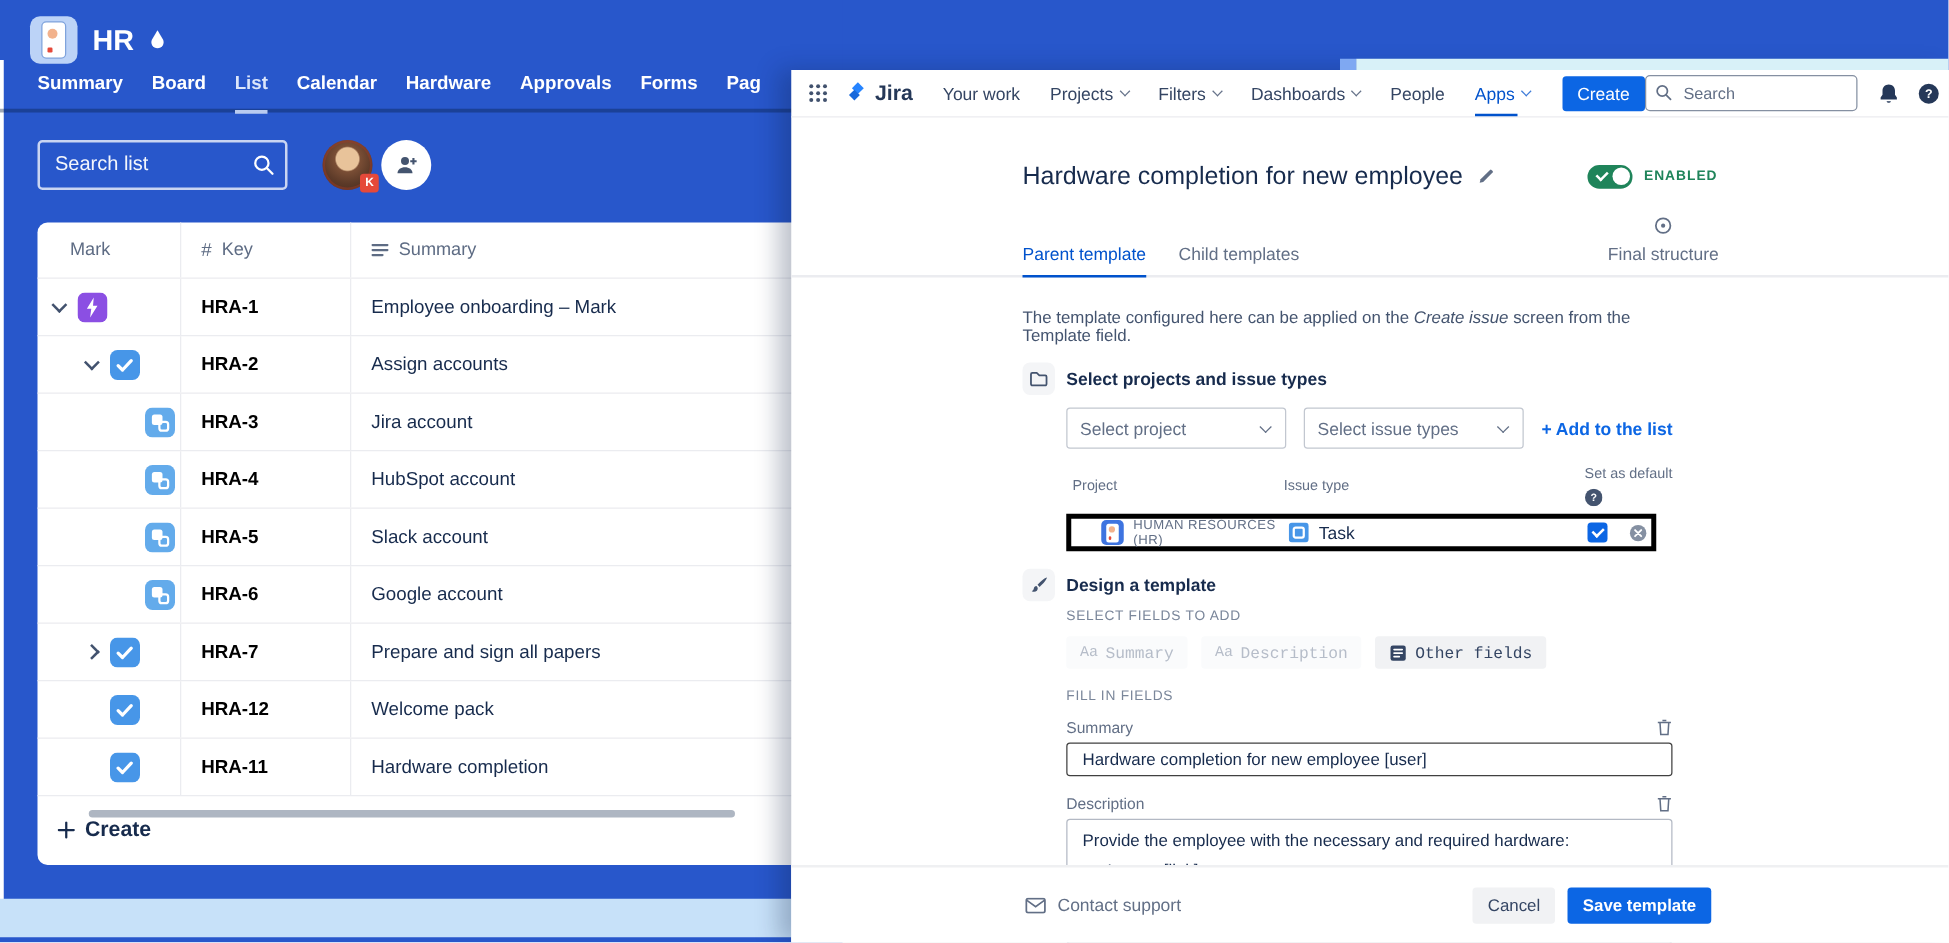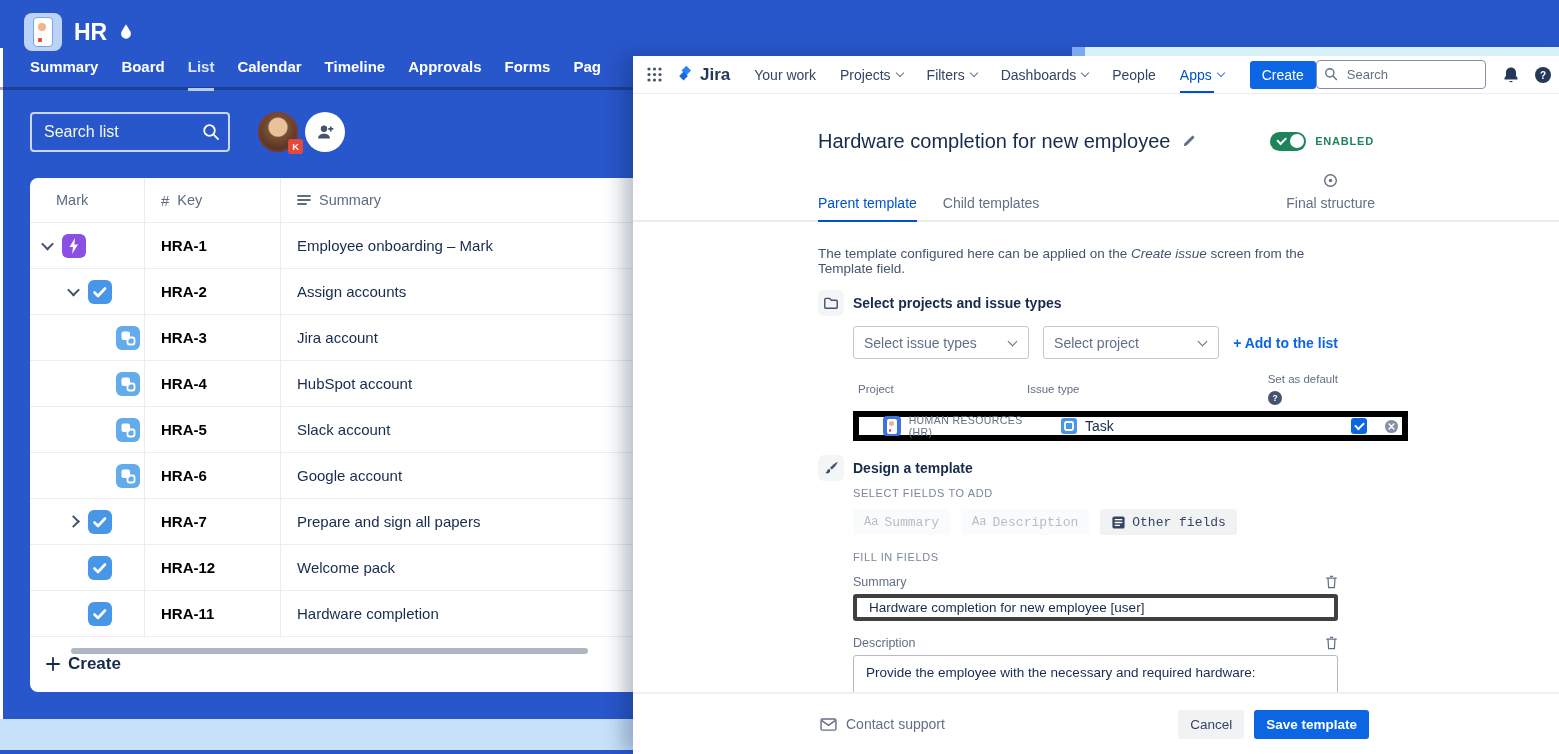--- a/index.html
+++ b/index.html
@@ -103,36 +103,36 @@
   .section-title{font-size:14px;font-weight:700;color:#172B4D;}
   .inner{margin-left:35px;}
   .selects-row{margin-top:10px;display:flex;align-items:center;gap:14px;}
   .selectbox{position:relative;width:178px;height:33px;box-sizing:border-box;border:1px solid #C2C7D0;border-radius:3px;background:#fff;display:flex;align-items:center;padding:0 30px 0 10px;font-size:14px;color:#626F86;}
   .selectbox .cvd{position:absolute;right:12px;top:11px;width:6px;height:6px;border-right:1.7px solid #626F86;border-bottom:1.7px solid #626F86;transform:rotate(45deg);}
   .add-link{color:#0C66E4;font-size:14px;font-weight:600;white-space:nowrap;}
   .mini-head{margin-top:8px;display:flex;align-items:center;font-size:11.5px;color:#626F86;padding:6px 0;width:485px;}
   .mh-project{width:174px;padding-left:5px;box-sizing:border-box;}
   .mh-issue{flex:1;}
   .mh-default{display:flex;align-items:flex-start;gap:6px;flex-direction:column;}
-  .mini-row{width:555px;box-sizing:border-box;height:30px;border:6px solid #000000;display:flex;align-items:center;gap:28px;}
+  .mini-row{width:472px;box-sizing:border-box;height:30px;border:4px solid #000000;display:flex;align-items:center;}
   .mr-project{width:174px;box-sizing:border-box;padding-left:24px;display:flex;align-items:center;gap:8px;}
   .mr-project span{font-size:10.5px;color:#626F86;letter-spacing:.4px;}
   .mr-issue{flex:1;display:flex;align-items:center;gap:8px;font-size:14px;color:#172B4D;}
   .mr-default{display:flex;align-items:center;gap:17px;padding-right:3px;}
   .checkbox{width:16px;height:16px;border-radius:3px;background:#0C66E4;position:relative;}
   .checkbox::after{content:"";position:absolute;left:3.5px;top:4px;width:7px;height:4px;border-left:2px solid #fff;border-bottom:2px solid #fff;transform:rotate(-45deg);}
   .task-icon-sm{width:16px;height:16px;display:block;flex:none;}
   .micro-label{margin-top:6px;margin-left:35px;font-size:11px;color:#7A869A;letter-spacing:.6px;}
   .chips{margin-top:10px;margin-left:35px;display:flex;gap:11px;font-family:Liberation Mono, monospace;}
   .chip{height:26px;display:flex;align-items:center;gap:6px;padding:0 11px;border-radius:3px;font-size:13px;background:#F1F2F4;color:#344563;}
   .chip.disabled{background:#FAFBFC;color:#B6BDC9;}
   .chip .aa{font-size:12px;}
   .field-label-row{margin-top:12px;margin-left:35px;width:485px;display:flex;align-items:center;justify-content:space-between;}
   .field-label{font-size:12.5px;color:#626F86;}
-  .text-input{margin-left:35px;margin-top:5px;width:485px;height:27px;box-sizing:border-box;border:4px solid #404040;border-radius:3px;padding:4px 12px;font-size:13.5px;color:#172B4D;outline:none;font-family:inherit;display:block;background:#fff;}
+  .text-input{margin-left:35px;margin-top:5px;width:485px;height:27px;box-sizing:border-box;border:1px solid #404040;border-radius:3px;padding:4px 12px;font-size:13.5px;color:#172B4D;outline:none;font-family:inherit;display:block;background:#fff;}
   .desc-box{margin-left:35px;margin-top:5px;width:485px;box-sizing:border-box;border:1px solid #B3B9C4;border-radius:3px;padding:9px 12px 11px;font-size:13.5px;color:#172B4D;background:#fff;}
   .desc-box p{margin:0;}
   .desc-box ul{margin:9px 0 0 20px;padding:0;}
   .desc-box li{margin-bottom:3px;}
   .rfooter{position:absolute;left:0;bottom:0;width:100%;height:62px;box-sizing:border-box;border-top:2px solid #EFF0F2;display:flex;align-items:center;padding:0 190px 0 187px;background:#fff;}
   .contact{display:flex;align-items:center;gap:9px;color:#626F86;font-size:14px;}
   .footer-btns{margin-left:auto;display:flex;align-items:center;gap:10px;}
   .btn-cancel{background:#F1F2F4;color:#344563;font-size:13.5px;border:none;border-radius:3px;padding:7px 12px;font-family:inherit;}
   .btn-save{background:#0C66E4;color:#fff;font-size:13.5px;font-weight:700;border:none;border-radius:3px;padding:7px 12px;font-family:inherit;}
 </style>
@@ -161,21 +161,21 @@
           </svg>
       </span>
     </div>
 
     <div class="lw-tabline"></div>
     <div class="lw-tabs">
       <span class="lw-tab">Summary</span>
       <span class="lw-tab">Board</span>
       <span class="lw-tab active">List</span>
       <span class="lw-tab">Calendar</span>
-      <span class="lw-tab">Timeline</span>
+      <span class="lw-tab">Hardware</span>
       <span class="lw-tab">Approvals</span>
       <span class="lw-tab">Forms</span>
       <span class="lw-tab">Pag</span>
     </div>
 
     <div class="lw-search-row">
       <div class="lw-search">
         <input type="text" placeholder="Search list" style="">
         <span class="mag">
           <svg width="18" height="18" viewBox="0 0 18 18" fill="none" stroke="#fff" stroke-width="1.8" stroke-linecap="round">
@@ -449,25 +449,25 @@
           <svg width="16" height="16" viewBox="0 0 18 18" fill="none" stroke="#44546F" stroke-width="1.6" stroke-linejoin="round">
               <path d="M2 5a1.2 1.2 0 0 1 1.2-1.2h4L9.5 6h5.3A1.2 1.2 0 0 1 16 7.2v6.6A1.2 1.2 0 0 1 14.8 15H3.2A1.2 1.2 0 0 1 2 13.8z"></path>
             </svg>
         </span>
         <span class="section-title">Select projects and issue types</span>
       </div>
 
       <div class="inner">
         <div class="selects-row">
           <div class="selectbox">
-            <span>Select issue types</span>
+            <span>Select project</span>
             <span class="cvd"></span>
           </div>
           <div class="selectbox">
-            <span>Select project</span>
+            <span>Select issue types</span>
             <span class="cvd"></span>
           </div>
           <span class="add-link">+ Add to the list</span>
         </div>
 
         <div class="mini-head">
           <span class="mh-project">Project</span>
           <span class="mh-issue">Issue type</span>
           <span class="mh-default">
             <span>Set as default</span>

